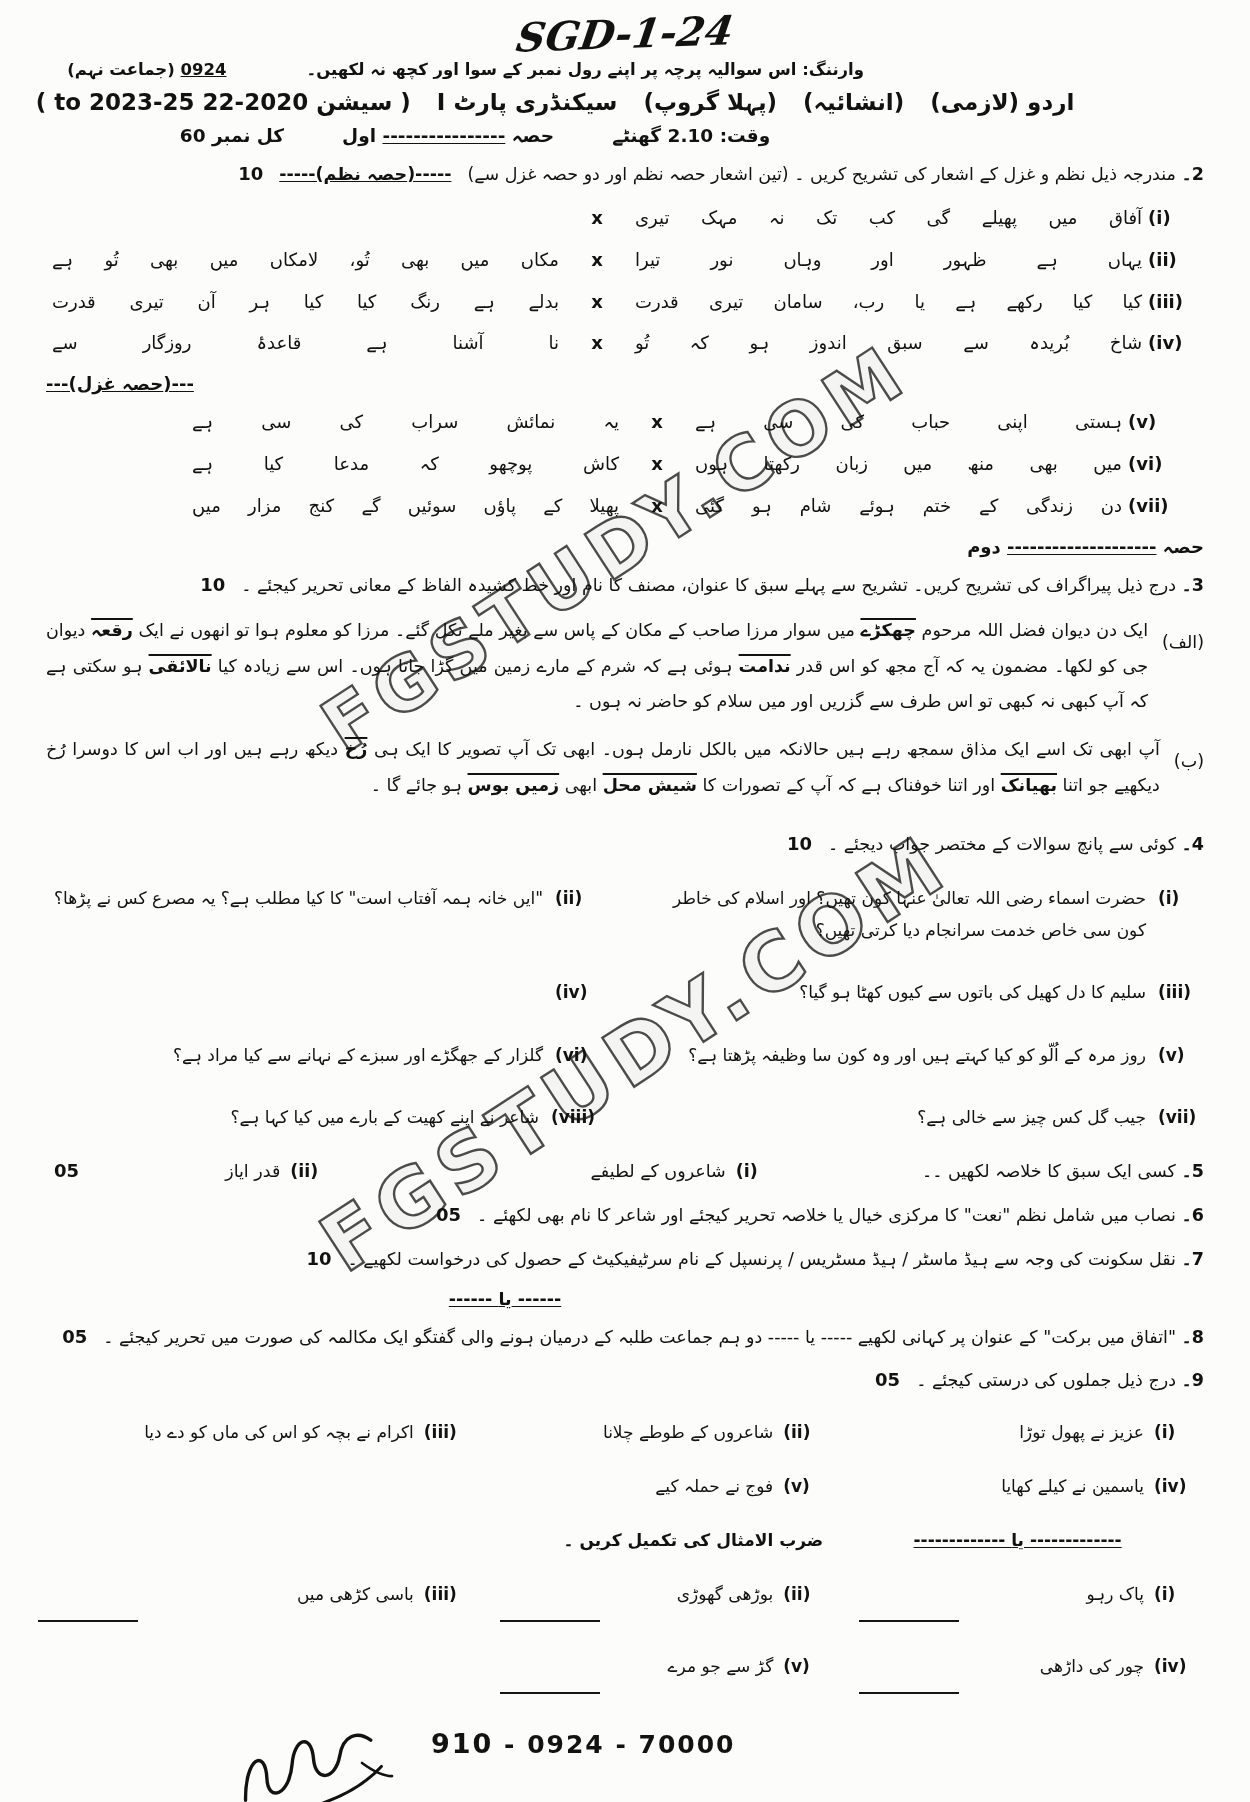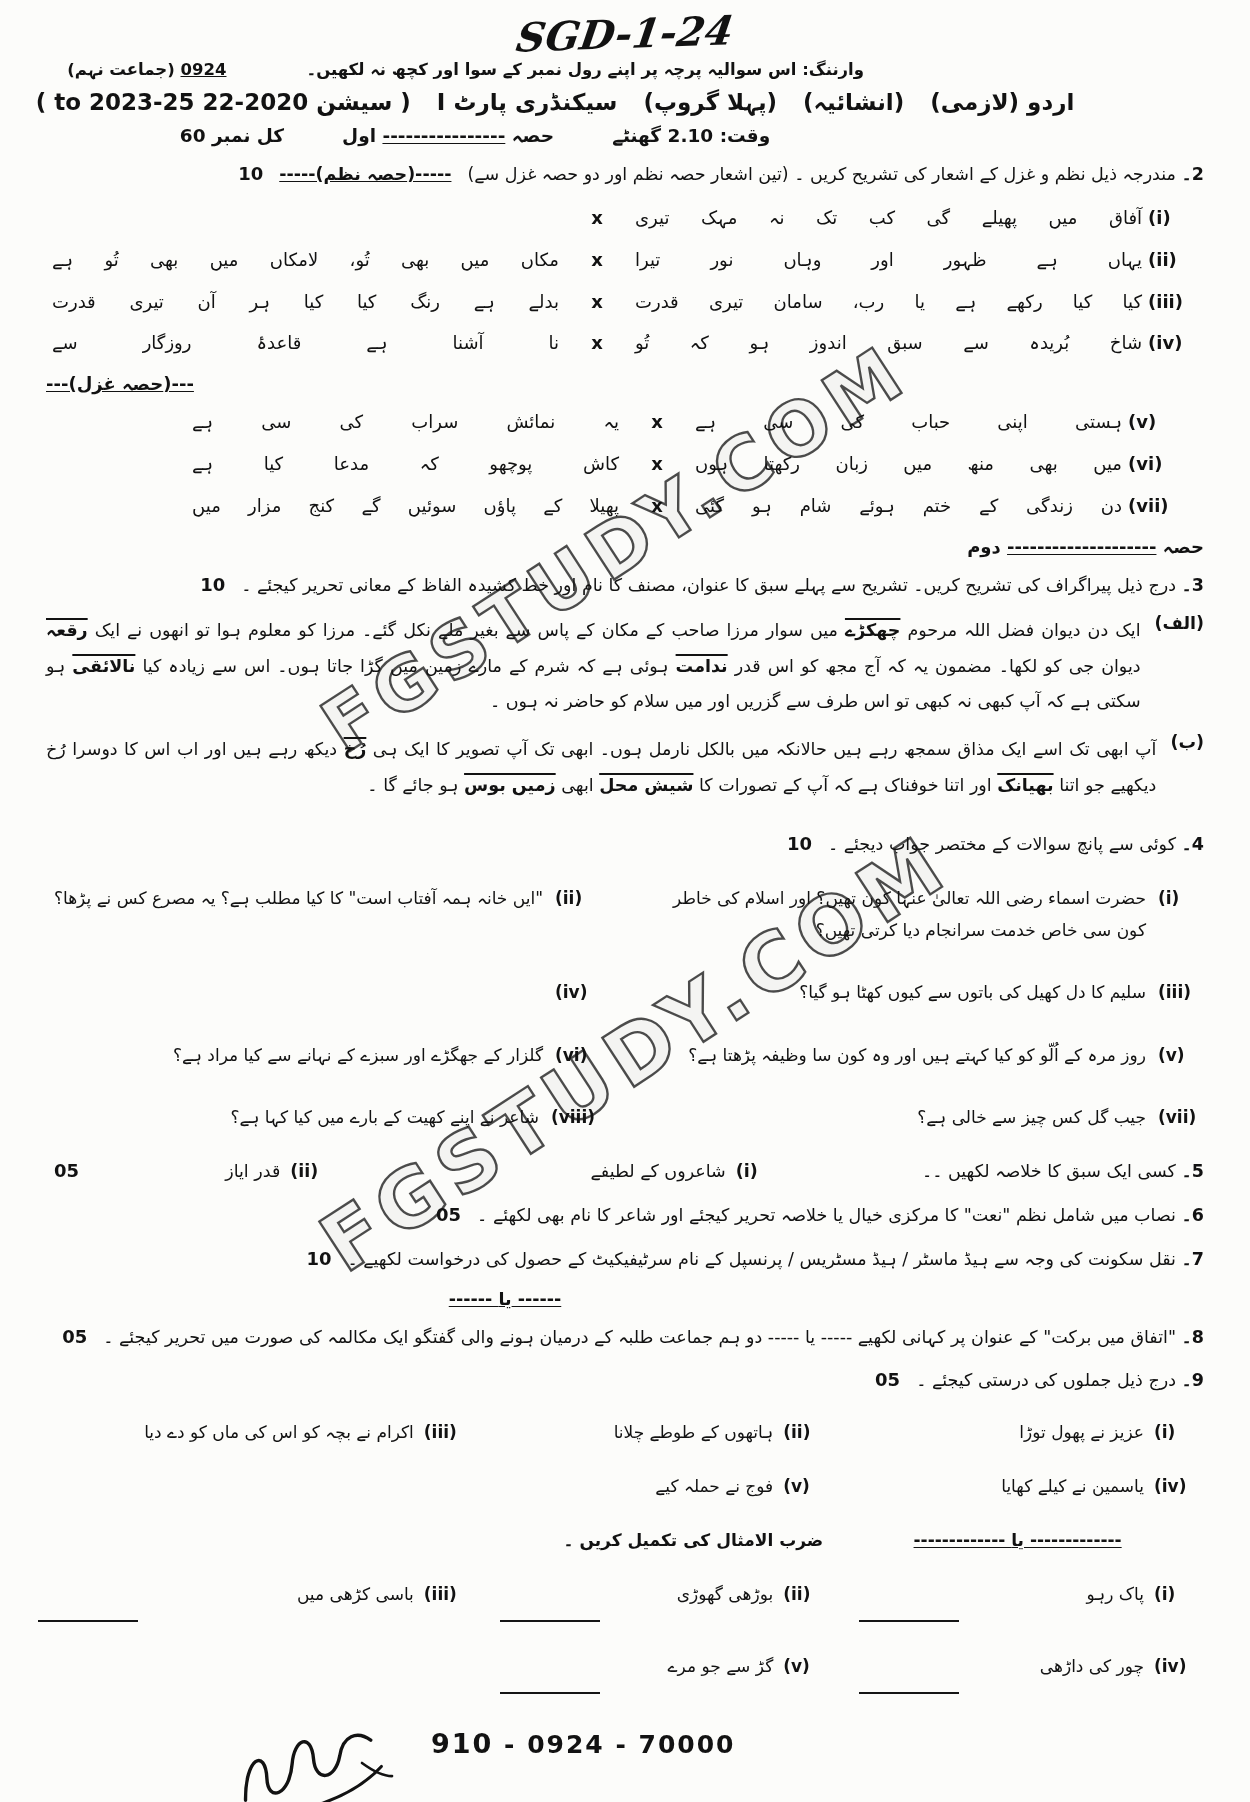--- a/index.html
+++ b/index.html
@@ -34,21 +34,21 @@
   .couplets{margin-top:8px;}
   .couplet{display:grid;grid-template-columns:56px 1fr 64px 1fr;align-items:baseline;
            margin:14px 0 0 0;font-size:18px;}
   .cnum{direction:ltr;font-weight:bold;}
   .hemi{text-align:justify;text-align-last:justify;word-spacing:5px;padding:0 6px;line-height:1.55;}
   .sep{text-align:center;font-weight:bold;direction:ltr;}
   .ghazal .couplet{margin-left:140px;margin-right:20px;}
   .centerlbl{font-size:18px;font-weight:bold;margin-top:16px;}
 
   .para{display:flex;gap:14px;font-size:17.5px;margin-top:12px;}
-  .plabel{font-weight:bold;white-space:nowrap;}
+  .plabel{font-weight:normal;white-space:nowrap;margin-top:19px;}
   .ptext{line-height:2.05;text-align:justify;}
   .ov{text-decoration:overline;text-decoration-thickness:2px;font-weight:bold;}
 
   .q4grid{display:grid;grid-template-columns:1fr 1fr;column-gap:60px;row-gap:30px;
           margin:22px 6px 0 6px;font-size:17px;}
   .q4item{display:flex;gap:12px;align-items:baseline;line-height:1.9;}
   .inum{direction:ltr;font-weight:bold;min-width:40px;white-space:nowrap;}
 
   .q5opts{display:flex;gap:0;flex:1;justify-content:space-around;}
   .opt{display:flex;gap:10px;align-items:baseline;}
@@ -285,21 +285,21 @@
       <span class="marks">05</span>
     </div>
 
     <div class="sgrid">
       <div class="scell">
         <span class="inum">(i)</span>
         <span>عزیز نے پھول توڑا</span>
       </div>
       <div class="scell">
         <span class="inum">(ii)</span>
-        <span>ہاتھوں کے طوطے چلانا</span>
+        <span>شاعروں کے طوطے چلانا</span>
       </div>
       <div class="scell">
         <span class="inum">(iii)</span>
         <span>اکرام نے بچہ کو اس کی ماں کو دے دیا</span>
       </div>
       <div class="scell">
         <span class="inum">(iv)</span>
         <span>یاسمین نے کیلے کھایا</span>
       </div>
       <div class="scell">

